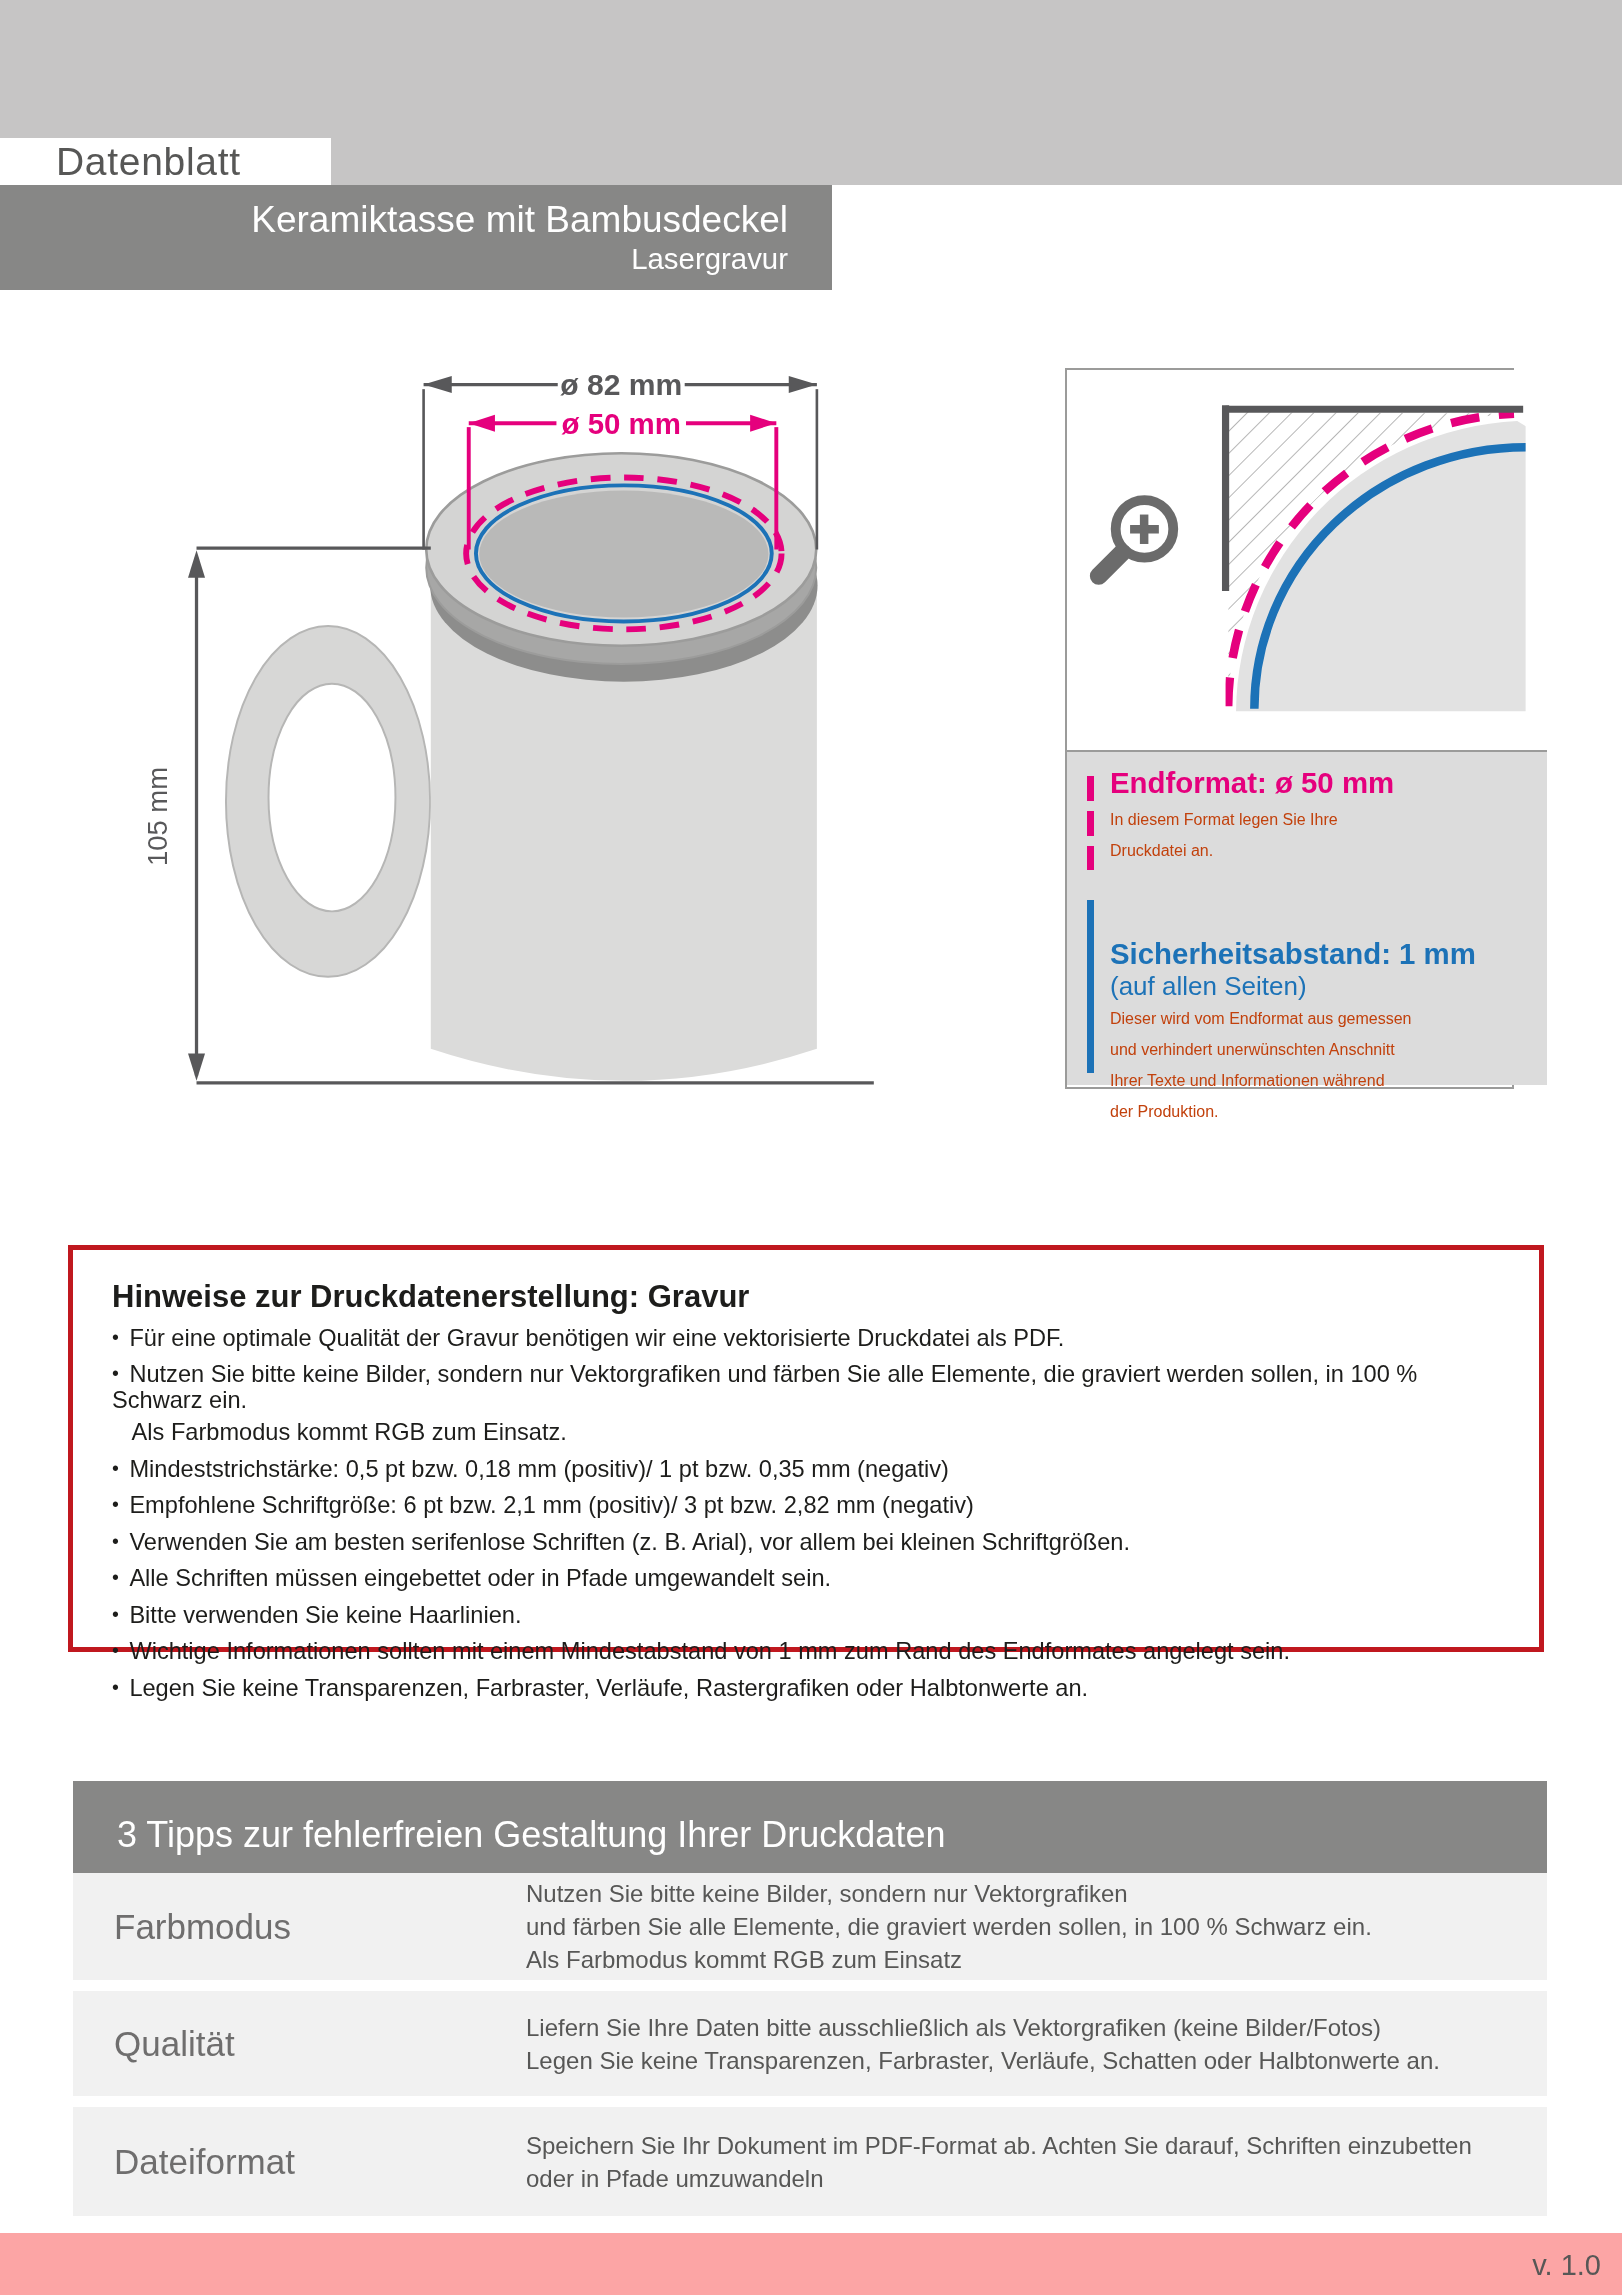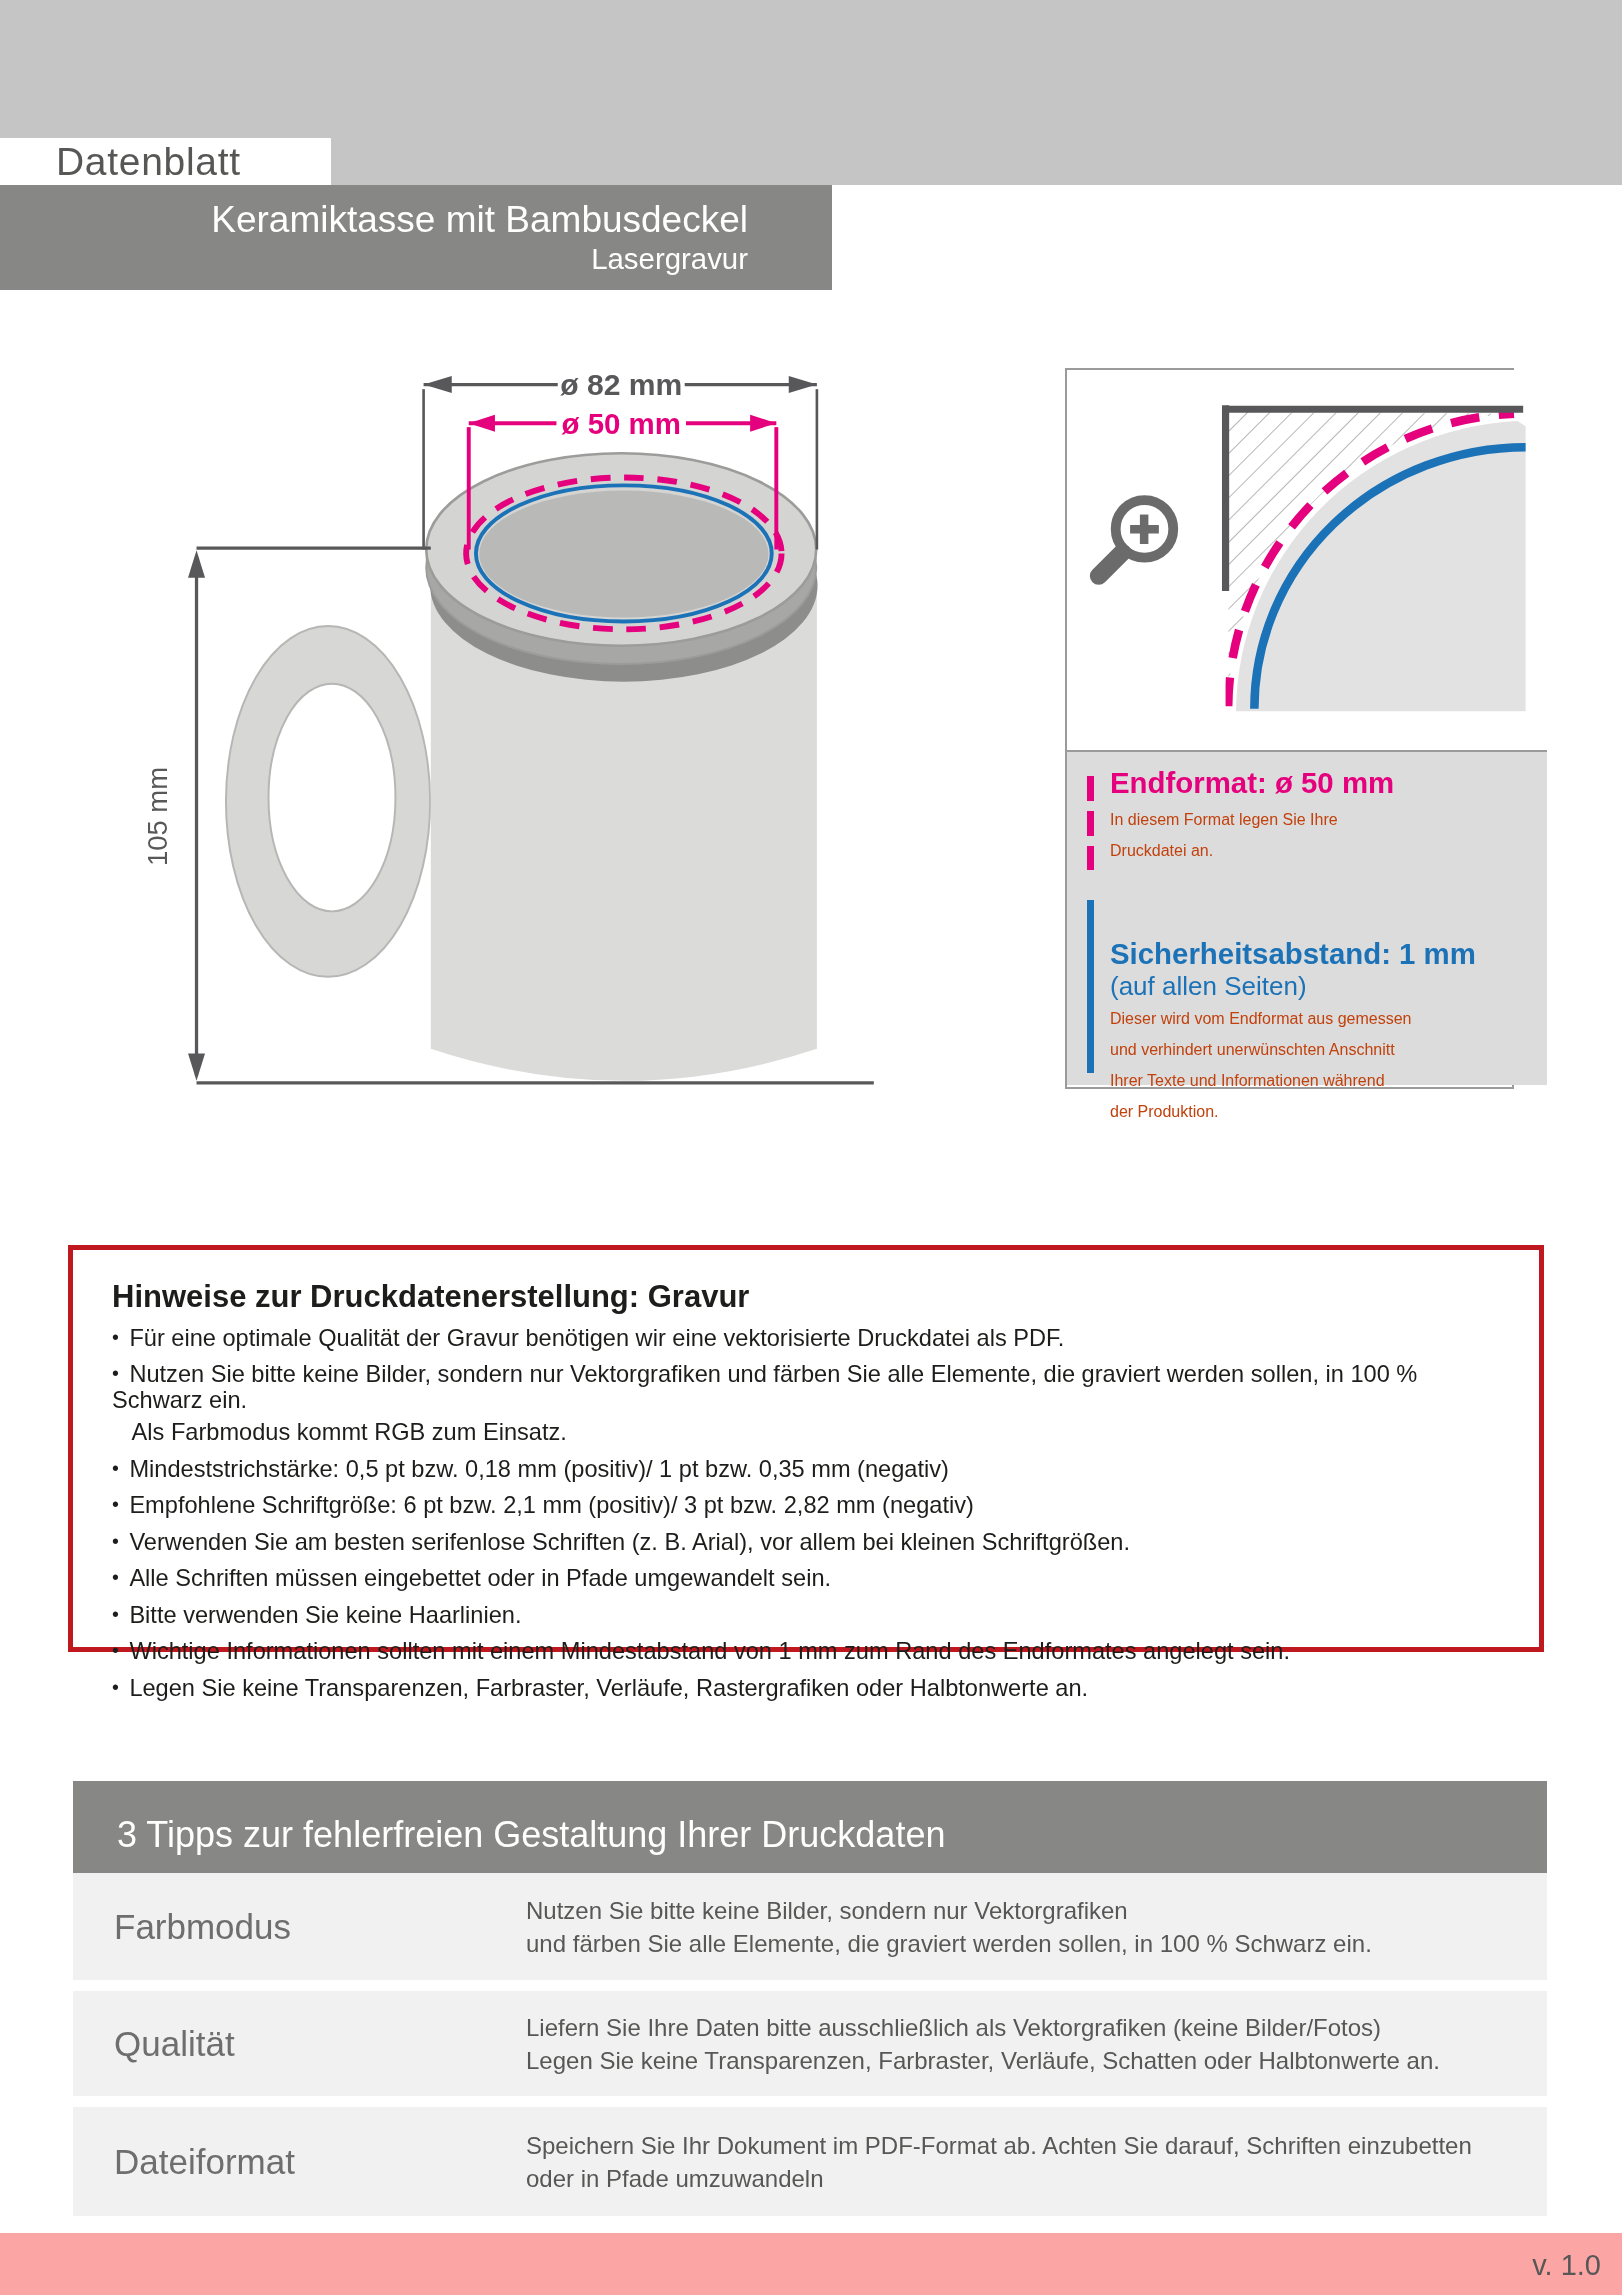--- a/index.html
+++ b/index.html
@@ -4,21 +4,21 @@
 <style>
   html,body{margin:0;padding:0;background:#fff;}
   body{width:1623px;height:2295px;position:relative;font-family:"Liberation Sans","DejaVu Sans",sans-serif;}
   .page{position:absolute;inset:0;width:1623px;height:2295px;background:#ffffff;overflow:hidden;}
   .abs{position:absolute;}
 
   
   .top-band{left:0;top:0;width:1623px;height:185px;background:#c6c5c5;}
   .doc-title-box{left:0;top:138px;width:331px;height:47px;background:#ffffff;display:flex;align-items:center;}
   .doc-title{font-size:39px;color:#575756;padding-left:56px;letter-spacing:0.7px;}
-  .title-bar{left:0;top:185px;width:832px;height:105px;background:#878786;display:flex;flex-direction:column;justify-content:center;align-items:flex-end;padding-right:84px;box-sizing:border-box;}
+  .title-bar{left:0;top:185px;width:832px;height:105px;background:#878786;display:flex;flex-direction:column;justify-content:center;align-items:flex-end;padding-right:44px;box-sizing:border-box;}
   .product-title{font-size:37px;color:#ffffff;line-height:1.15;}
   .product-subtitle{font-size:29.4px;color:#ffffff;line-height:1.15;}
 
   
   .mug-svg{left:0;top:327px;}
 
   
   .detail-box{left:1065px;top:368px;width:449px;height:721px;border:2.6px solid #9b9b9a;box-sizing:border-box;background:#ffffff;}
   .detail-white{position:relative;width:480px;height:380px;background:#ffffff;}
   .detail-gray{position:relative;width:480px;height:333px;background:#dcdcdc;border-top:2.6px solid #9b9b9a;box-sizing:content-box;}
@@ -172,20 +172,21 @@
 
   <div class="abs tips-banner">
     <span class="tips-banner-text">3 Tipps zur fehlerfreien Gestaltung Ihrer Druckdaten</span>
   </div>
 
   <div class="abs tip-row tip-row-1">
     <div class="tip-label">Farbmodus</div>
     <div class="tip-desc">
       <div>Nutzen Sie bitte keine Bilder, sondern nur Vektorgrafiken</div>
       <div>und färben Sie alle Elemente, die graviert werden sollen, in 100 % Schwarz ein.</div>
+      <div>Als Farbmodus kommt RGB zum Einsatz</div>
     </div>
   </div>
 
   <div class="abs tip-row tip-row-2">
     <div class="tip-label">Qualität</div>
     <div class="tip-desc">
       <div>Liefern Sie Ihre Daten bitte ausschließlich als Vektorgrafiken (keine Bilder/Fotos)</div>
       <div>Legen Sie keine Transparenzen, Farbraster, Verläufe, Schatten oder Halbtonwerte an.</div>
     </div>
   </div>

